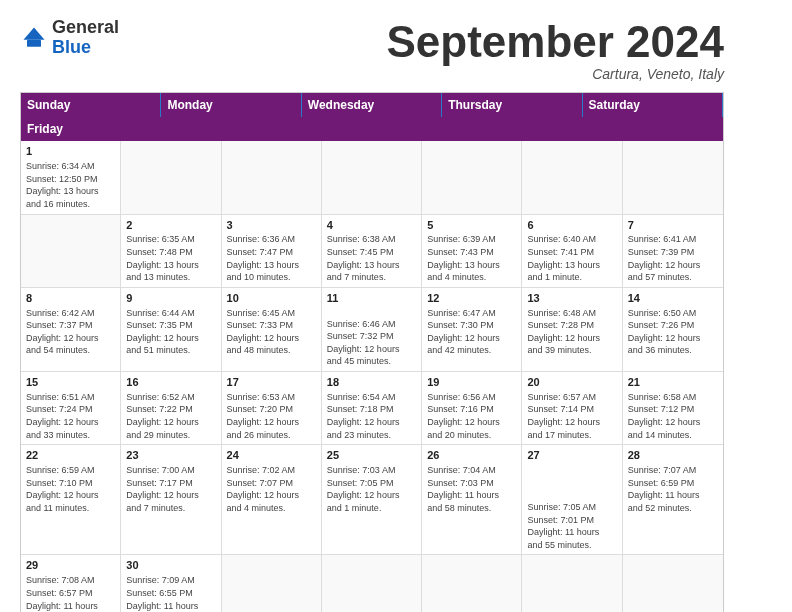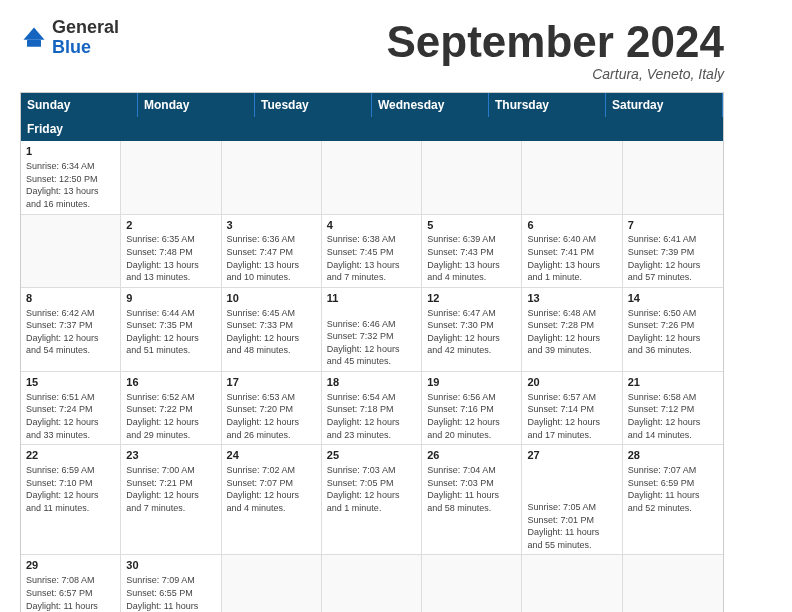--- a/index.html
+++ b/index.html
@@ -54,22 +54,22 @@
       font-style: italic;
     }
     .calendar {
       flex: 1;
       display: flex;
       flex-direction: column;
       border: 1px solid #ccc;
     }
     .cal-header {
       display: grid;
-      grid-template-columns: repeat(6, 1fr);
-      background: #0c4a6e;
+      grid-template-columns: repeat(5, 1fr);
+      background: #701a75;
     }
     .cal-header-cell {
       color: #fff;
       font-size: 12px;
       font-weight: bold;
       padding: 5px 6px;
       text-align: left;
       border-right: 1px solid #2979c9;
     }
     .cal-header-cell:last-child { border-right: none; }
@@ -125,21 +125,20 @@
     <div class="title-block">
       <div class="month-title">September 2024</div>
       <div class="subtitle">Cartura, Veneto, Italy</div>
     </div>
   </div>
 
   <div class="calendar">
     <div class="cal-header">
     <div class="cal-header-cell">Sunday</div>
         <div class="cal-header-cell">Monday</div>
-        <div class="cal-header-cell">Tuesday</div>
         <div class="cal-header-cell">Wednesday</div>
         <div class="cal-header-cell">Thursday</div>
         <div class="cal-header-cell">Saturday</div>
         <div class="cal-header-cell">Friday</div>
       </div>
     <div class="cal-body">
     <div class="cal-row">
           <div class="cal-cell">
             <div class="day-num">1</div>
             <div class="cell-detail" style="white-space: pre-line;">Sunrise: 6:34 AM
@@ -305,21 +304,21 @@
           <div class="cal-cell">
             <div class="day-num">22</div>
             <div class="cell-detail" style="white-space: pre-line;">Sunrise: 6:59 AM
 Sunset: 7:10 PM
 Daylight: 12 hours
 and 11 minutes.</div>
           </div>
           <div class="cal-cell">
             <div class="day-num">23</div>
             <div class="cell-detail" style="white-space: pre-line;">Sunrise: 7:00 AM
-Sunset: 7:21 PM
+Sunset: 7:17 PM
 Daylight: 12 hours
 and 7 minutes.</div>
           </div>
           <div class="cal-cell">
             <div class="day-num">24</div>
             <div class="cell-detail" style="white-space: pre-line;">Sunrise: 7:02 AM
 Sunset: 7:07 PM
 Daylight: 12 hours
 and 4 minutes.</div>
           </div>

